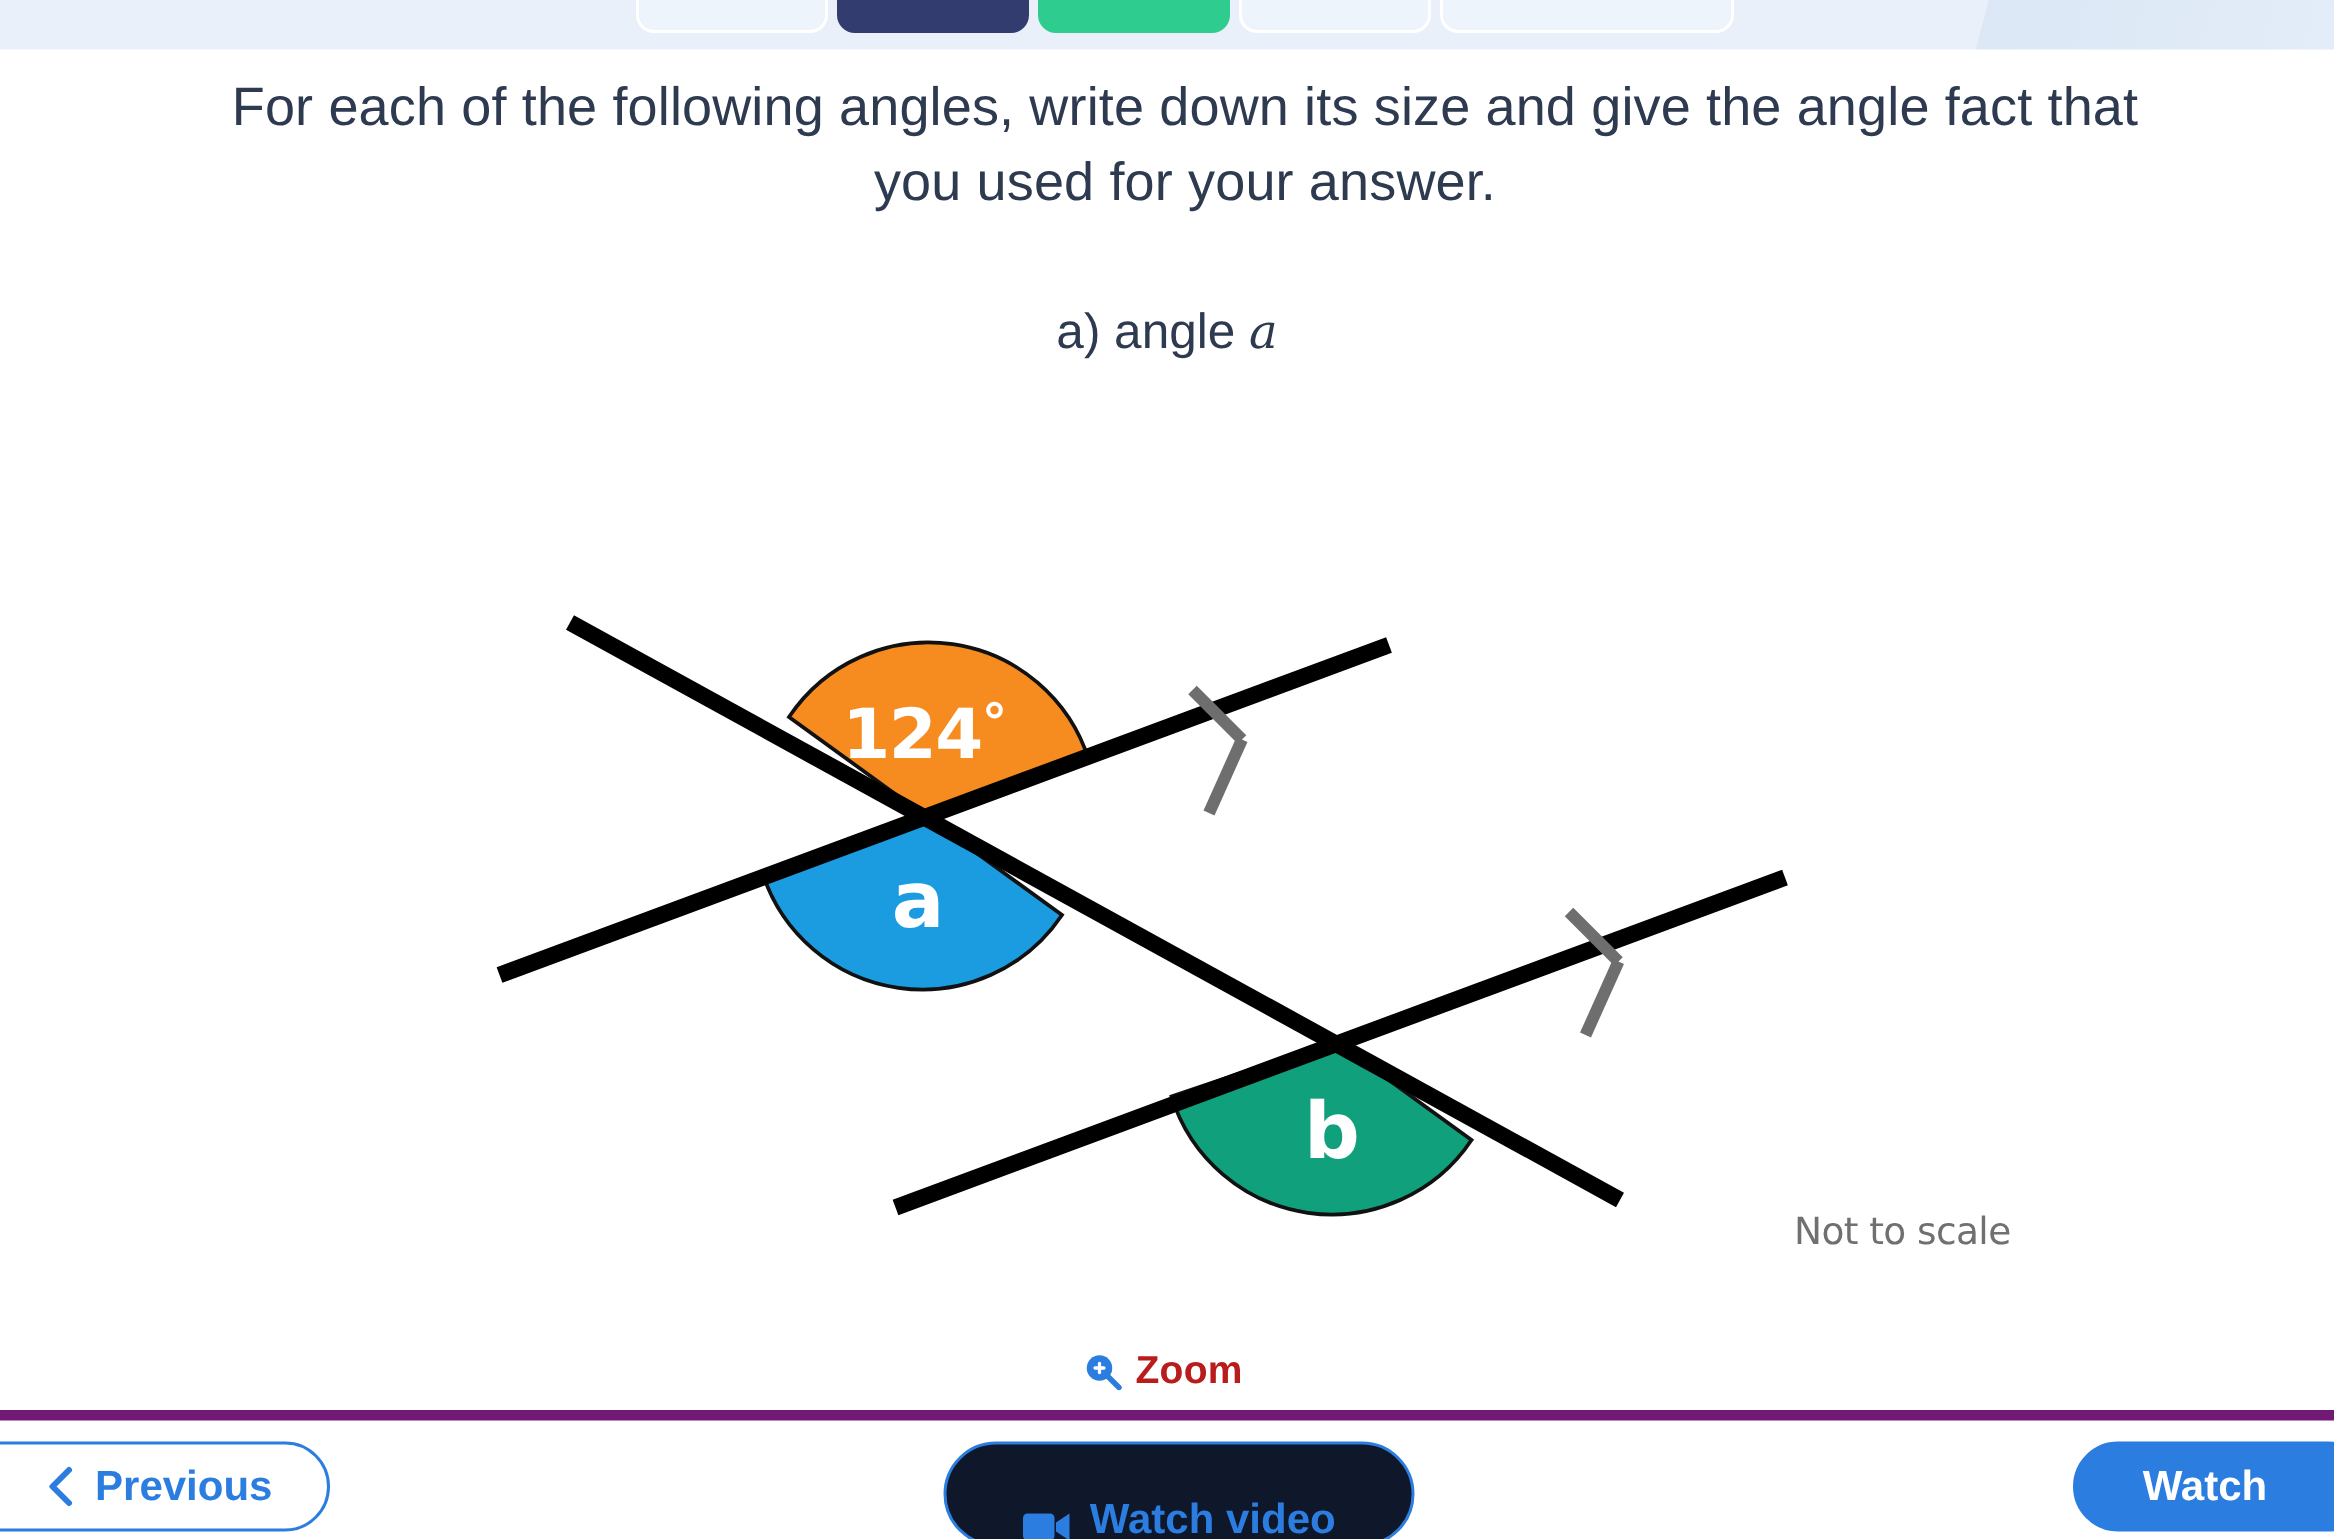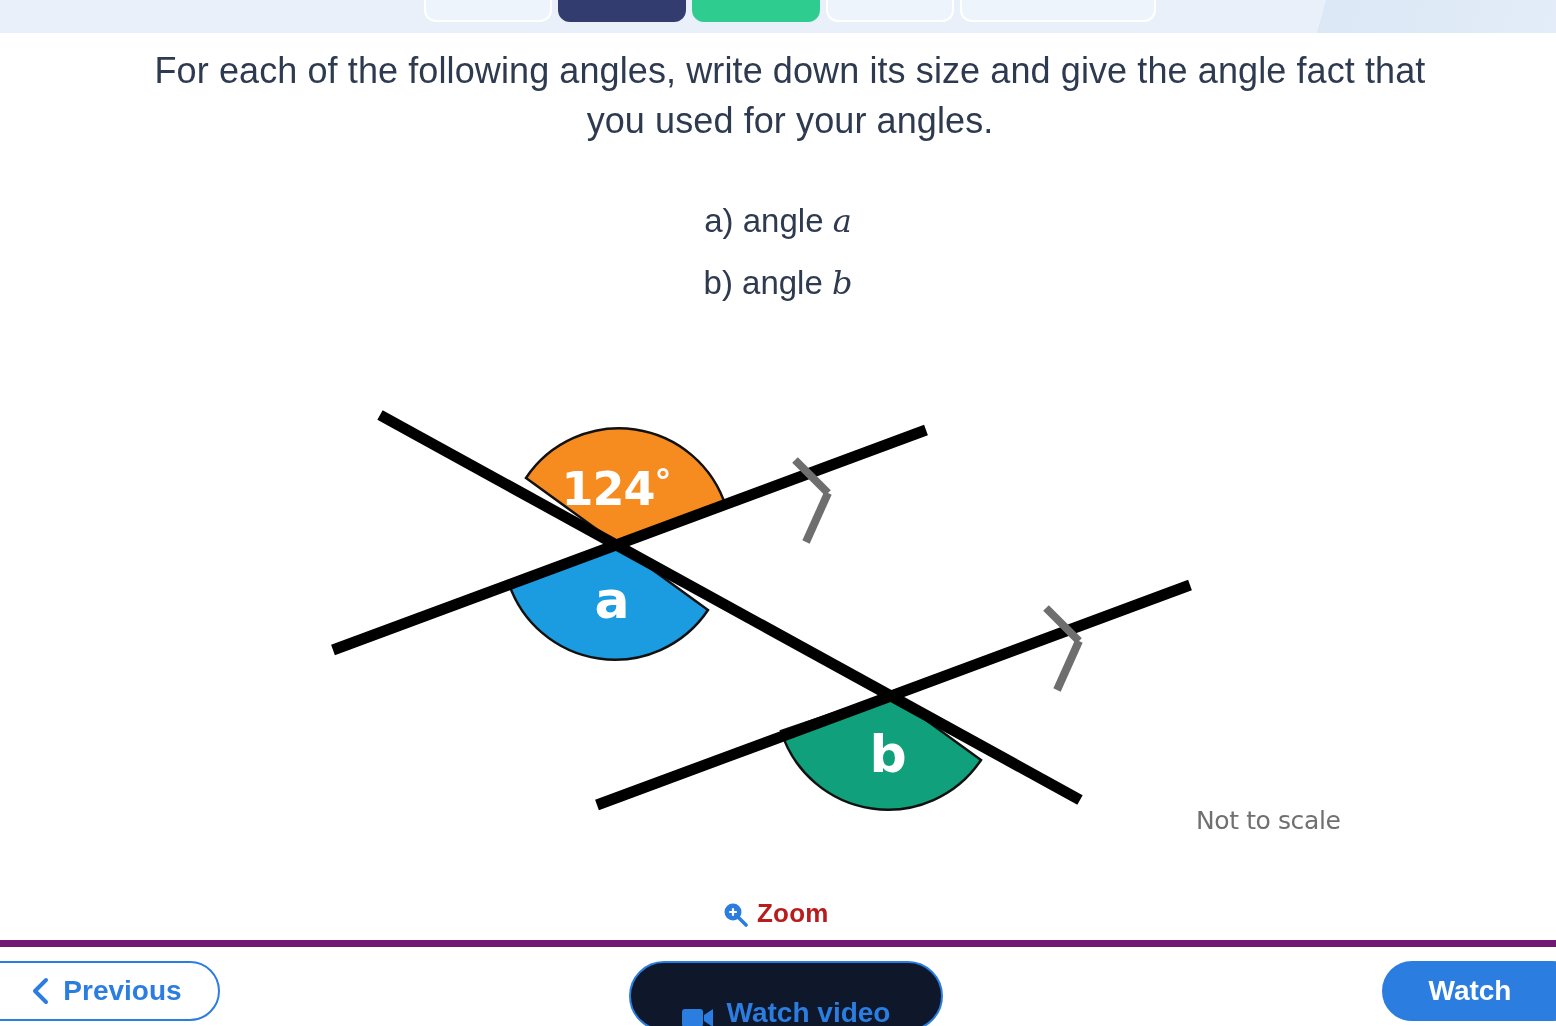--- a/index.html
+++ b/index.html
@@ -183,29 +183,26 @@
       <div class="tab-pill navy" style="width:128px"></div>
       <div class="tab-pill green" style="width:128px"></div>
       <div class="tab-pill light" style="width:128px"></div>
       <div class="tab-pill light" style="width:196px"></div>
     </div>
     <div class="header-sheen"></div>
   </div>
 
   <div class="question-block">
     <div class="question-line">For each of the following angles, write down its size and give the angle fact that</div>
-    <div class="question-line">you used for your angles.</div>
+    <div class="question-line">you used for your answer.</div>
   </div>
 
   <div class="parts-block">
     <div class="part-line">
       <span>a) angle </span><span class="mathvar">a</span>
-    </div>
-    <div class="part-line">
-      <span>b) angle </span><span class="mathvar">b</span>
     </div>
   </div>
 
   <div class="diagram-wrap">
     <svg class="diagram-svg" width="1556" height="560" viewBox="0 0 1556 560">
 
       <path d="M 287 214
                L 382 185
                A 100 100 0 0 0 198 124
                Z" transform="translate(0,0)" fill="none" stroke="none"></path>

